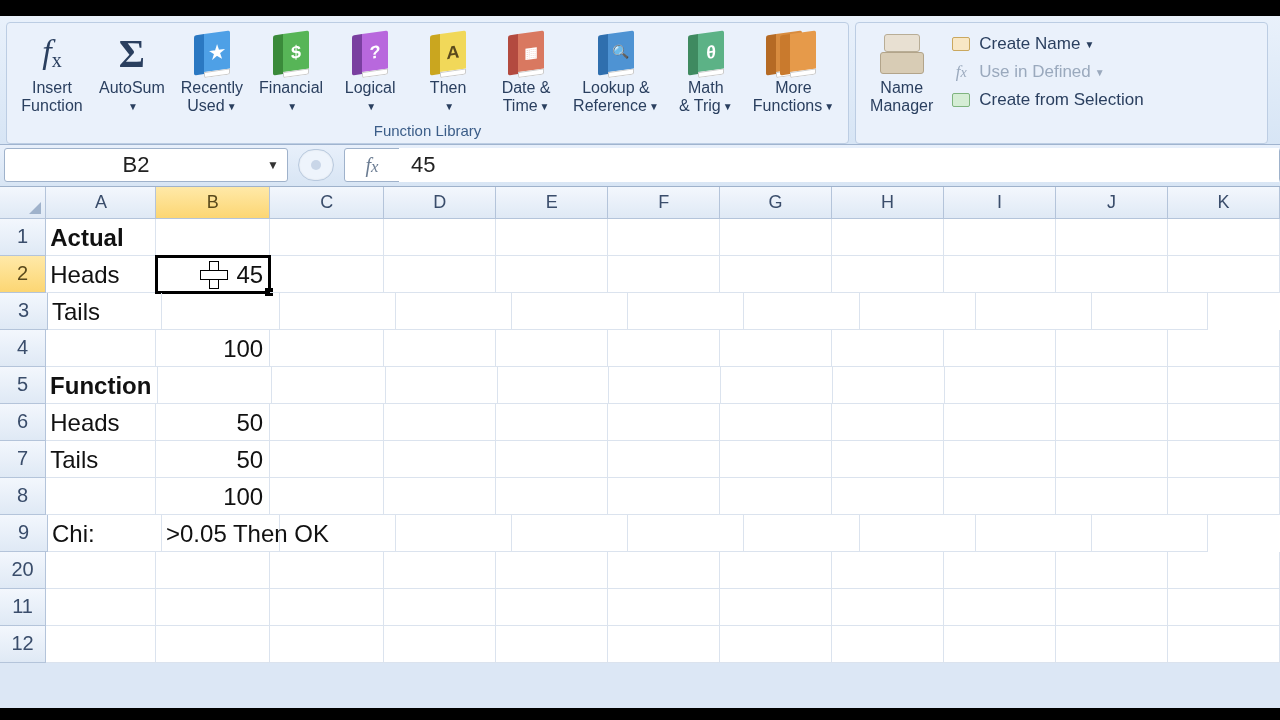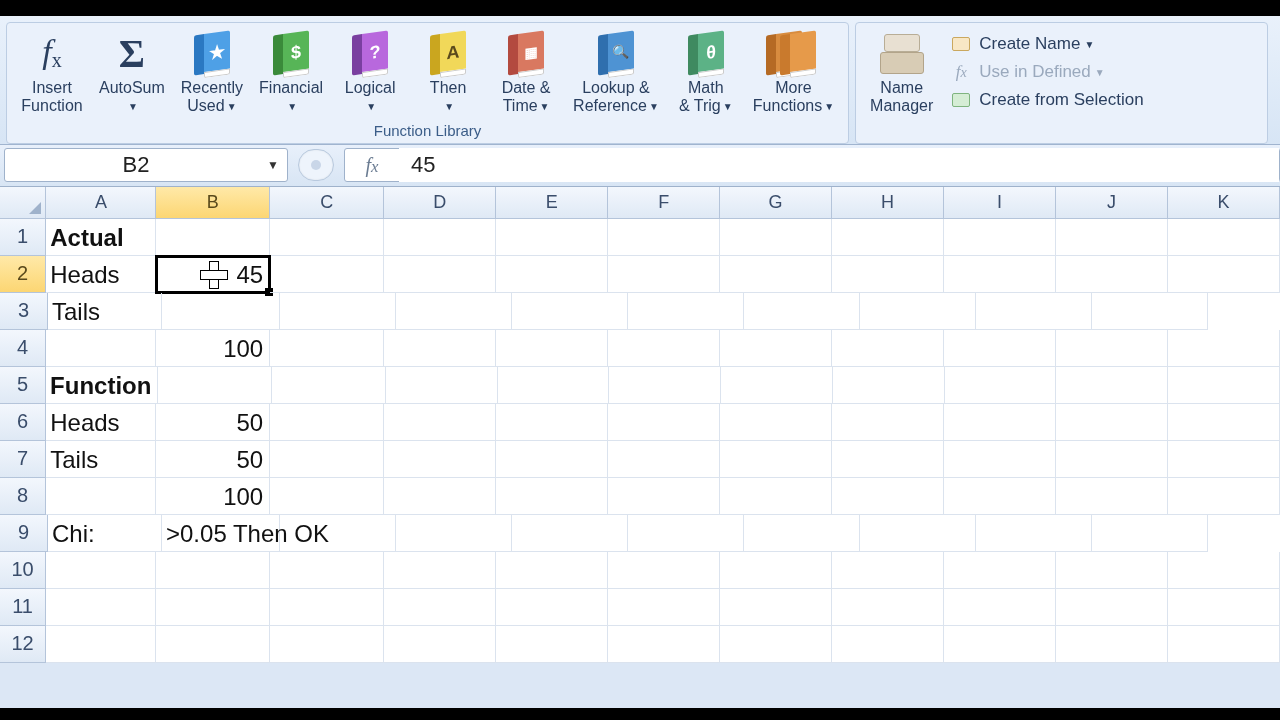--- a/index.html
+++ b/index.html
@@ -522,21 +522,21 @@
           <div class="cell" style="width: 116px;"></div>
           <div class="cell" style="width: 116px;"></div>
           <div class="cell" style="width: 116px;"></div>
           <div class="cell" style="width: 116px;"></div>
           <div class="cell" style="width: 116px;"></div>
           <div class="cell" style="width: 116px;"></div>
           <div class="cell" style="width: 116px;"></div>
           <div class="cell" style="width: 116px;"></div>
         </div>
         <div class="row">
-          <div class="rowh">10</div>
+          <div class="rowh">20</div>
           <div class="cell" style="width: 114px;"></div>
           <div class="cell" style="width: 118px;"></div>
           <div class="cell" style="width: 118px;"></div>
           <div class="cell" style="width: 116px;"></div>
           <div class="cell" style="width: 116px;"></div>
           <div class="cell" style="width: 116px;"></div>
           <div class="cell" style="width: 116px;"></div>
           <div class="cell" style="width: 116px;"></div>
           <div class="cell" style="width: 116px;"></div>
           <div class="cell" style="width: 116px;"></div>

